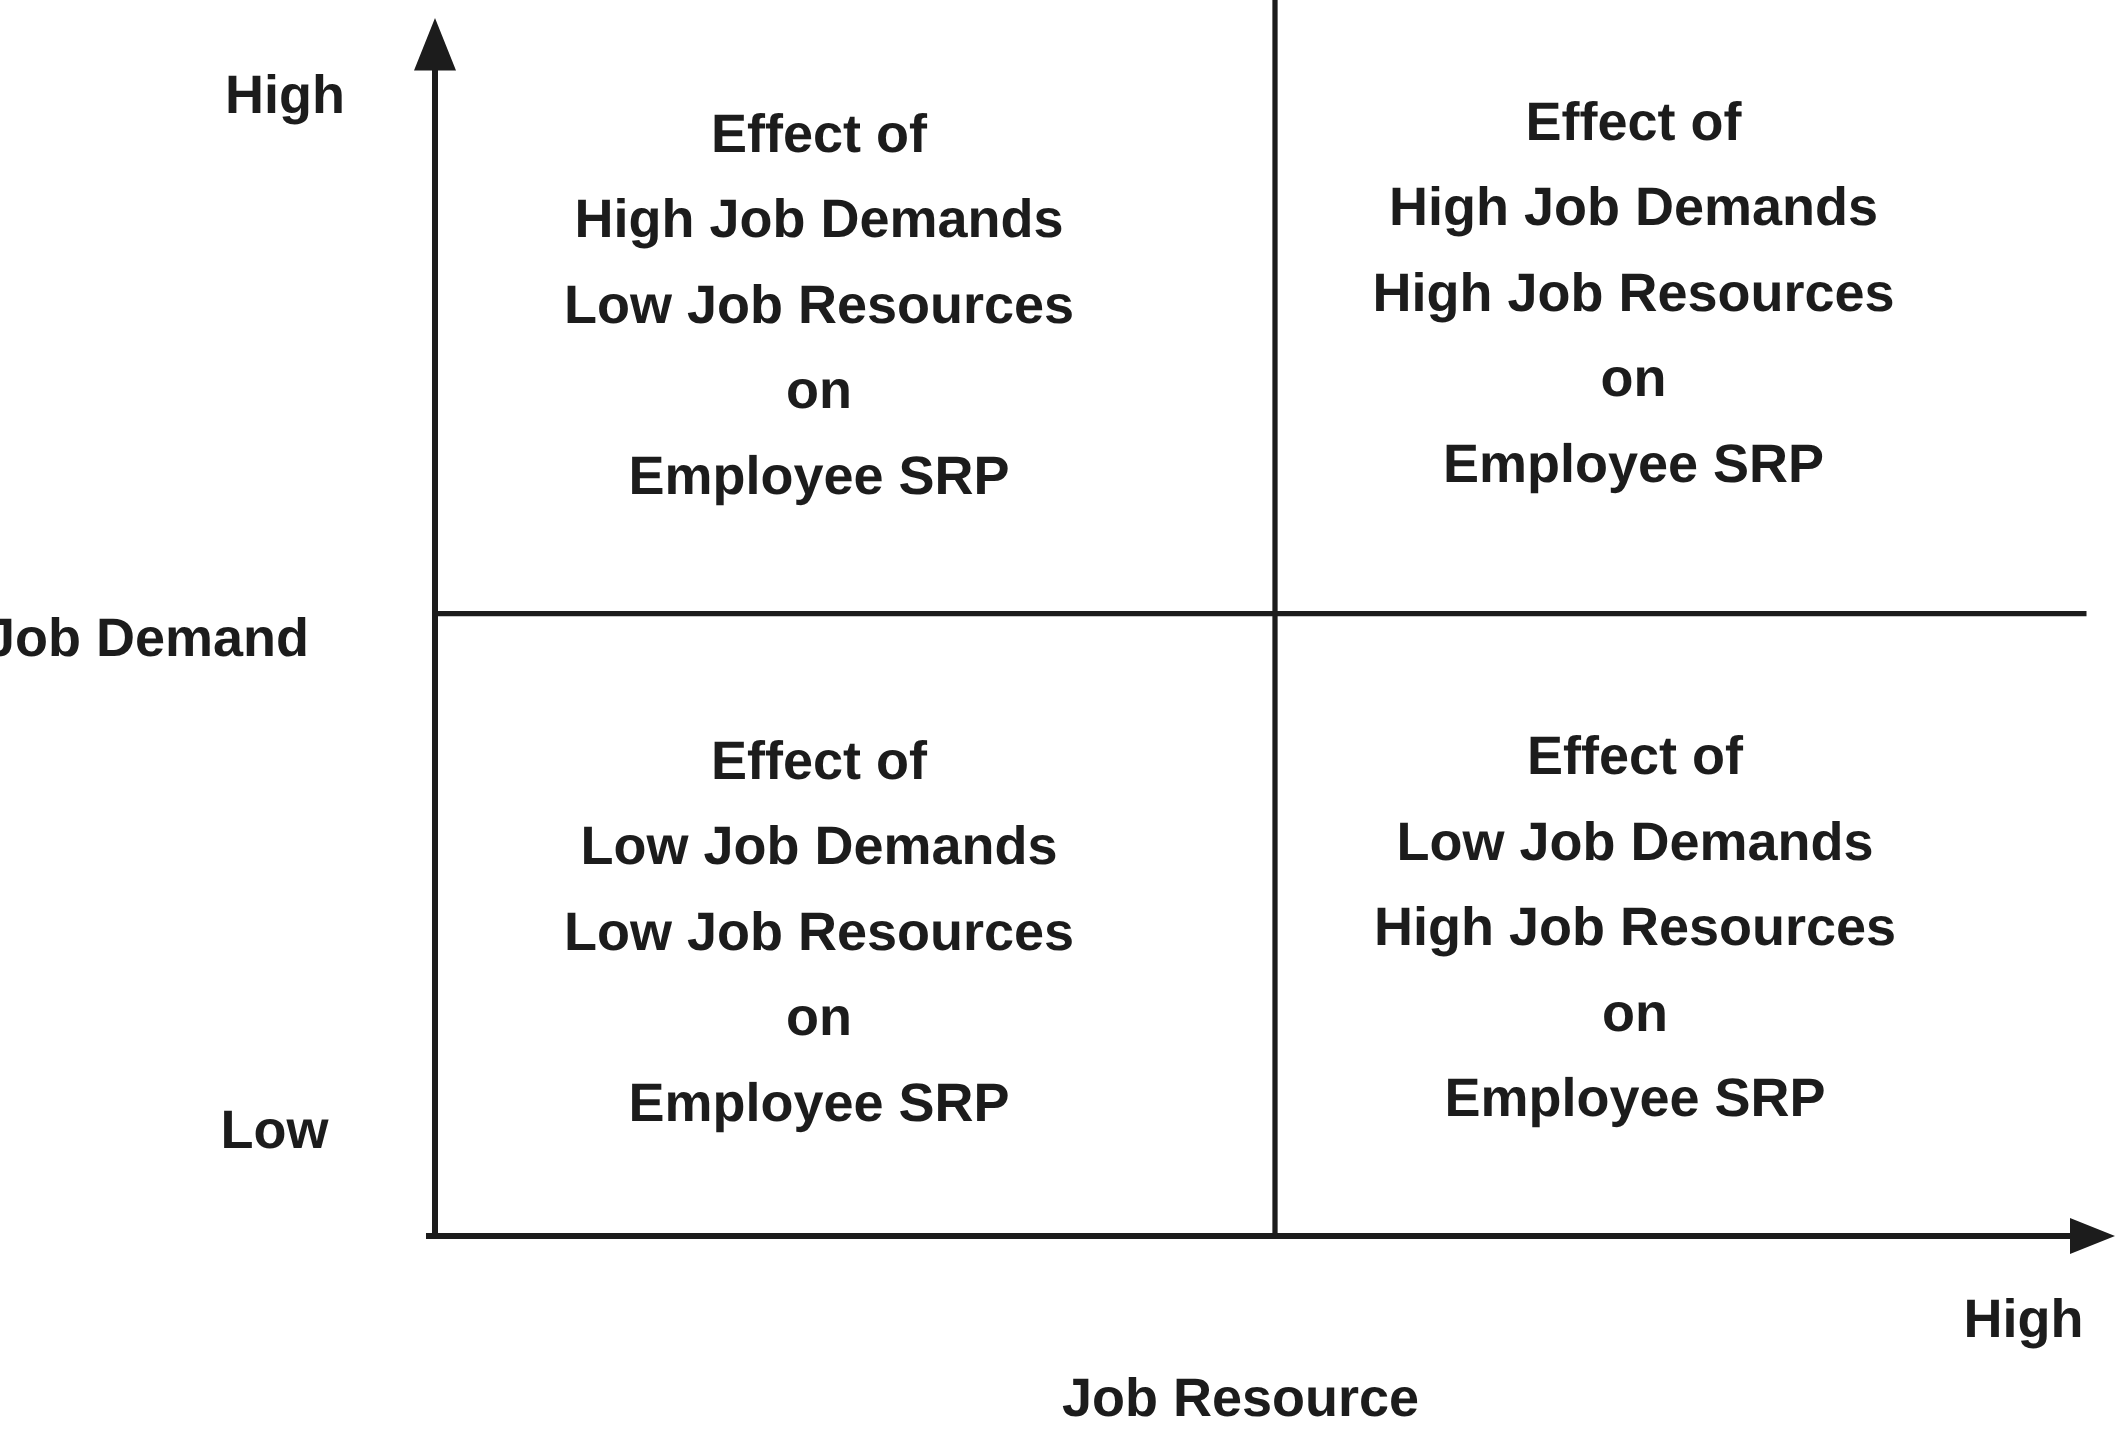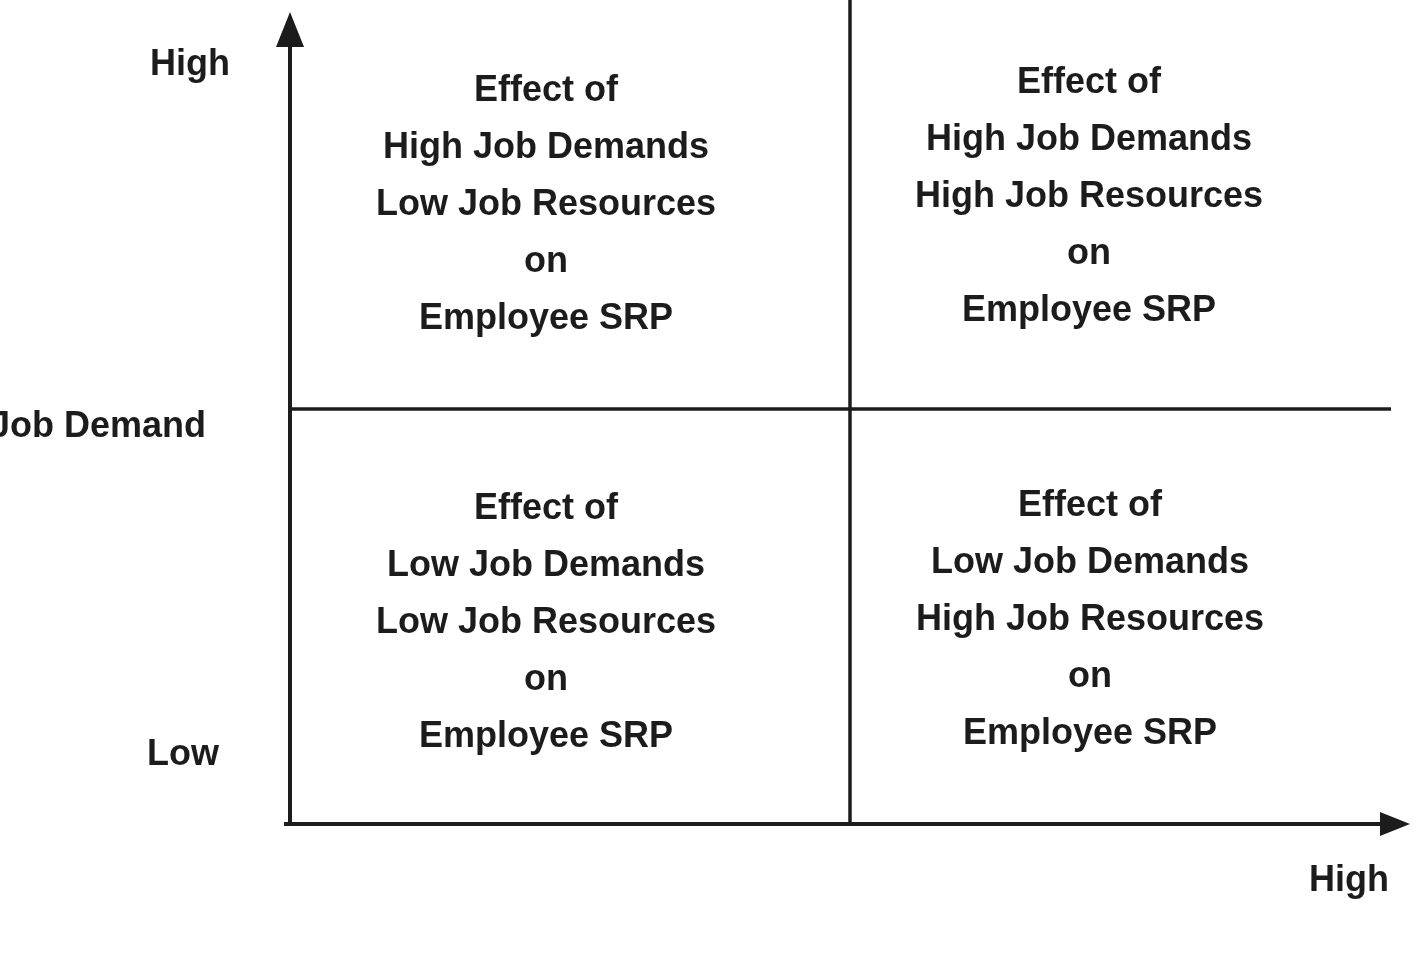--- a/index.html
+++ b/index.html
@@ -73,20 +73,21 @@
     <polygon points="1410,824 1380,812 1380,836"></polygon>
 
     <line x1="850" y1="0" x2="850" y2="824" stroke-width="3.5"></line>
     <line x1="290" y1="409" x2="1391" y2="409" stroke-width="3.5"></line>
   </svg>
 
   <div class="axis-label lbl-y-high">High</div>
   <div class="axis-label lbl-y-axis">Job Demand</div>
   <div class="axis-label lbl-y-low">Low</div>
   <div class="axis-label lbl-x-high">High</div>
+  <div class="axis-label lbl-x-axis">Job Resource</div>
 
   <div class="quadrant q-top-left">
     <div class="qline">Effect of</div>
     <div class="qline">High Job Demands</div>
     <div class="qline">Low Job Resources</div>
     <div class="qline">on</div>
     <div class="qline">Employee SRP</div>
   </div>
 
   <div class="quadrant q-top-right">

